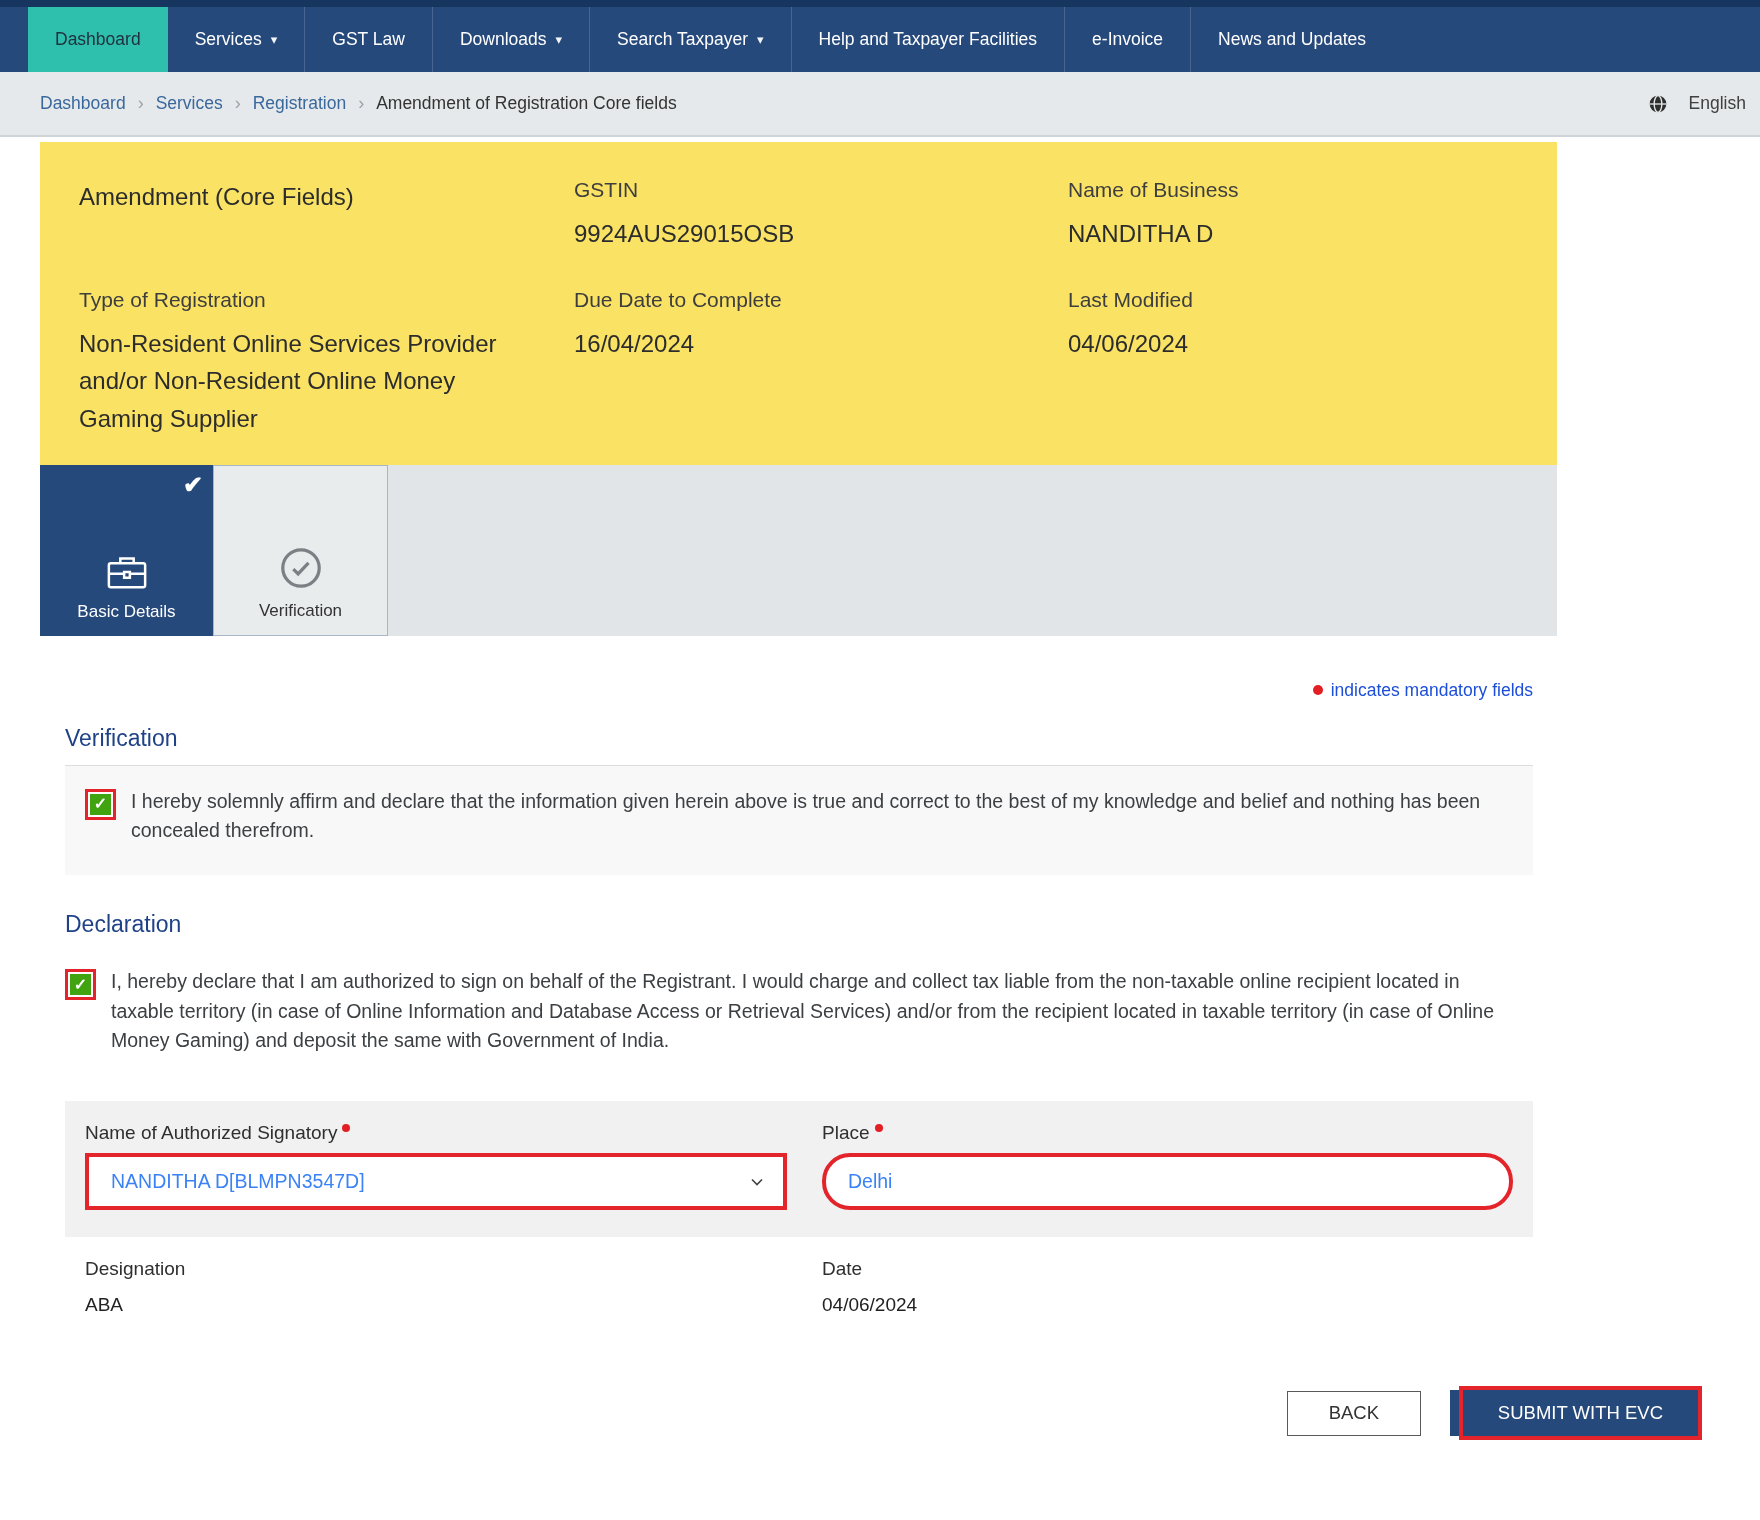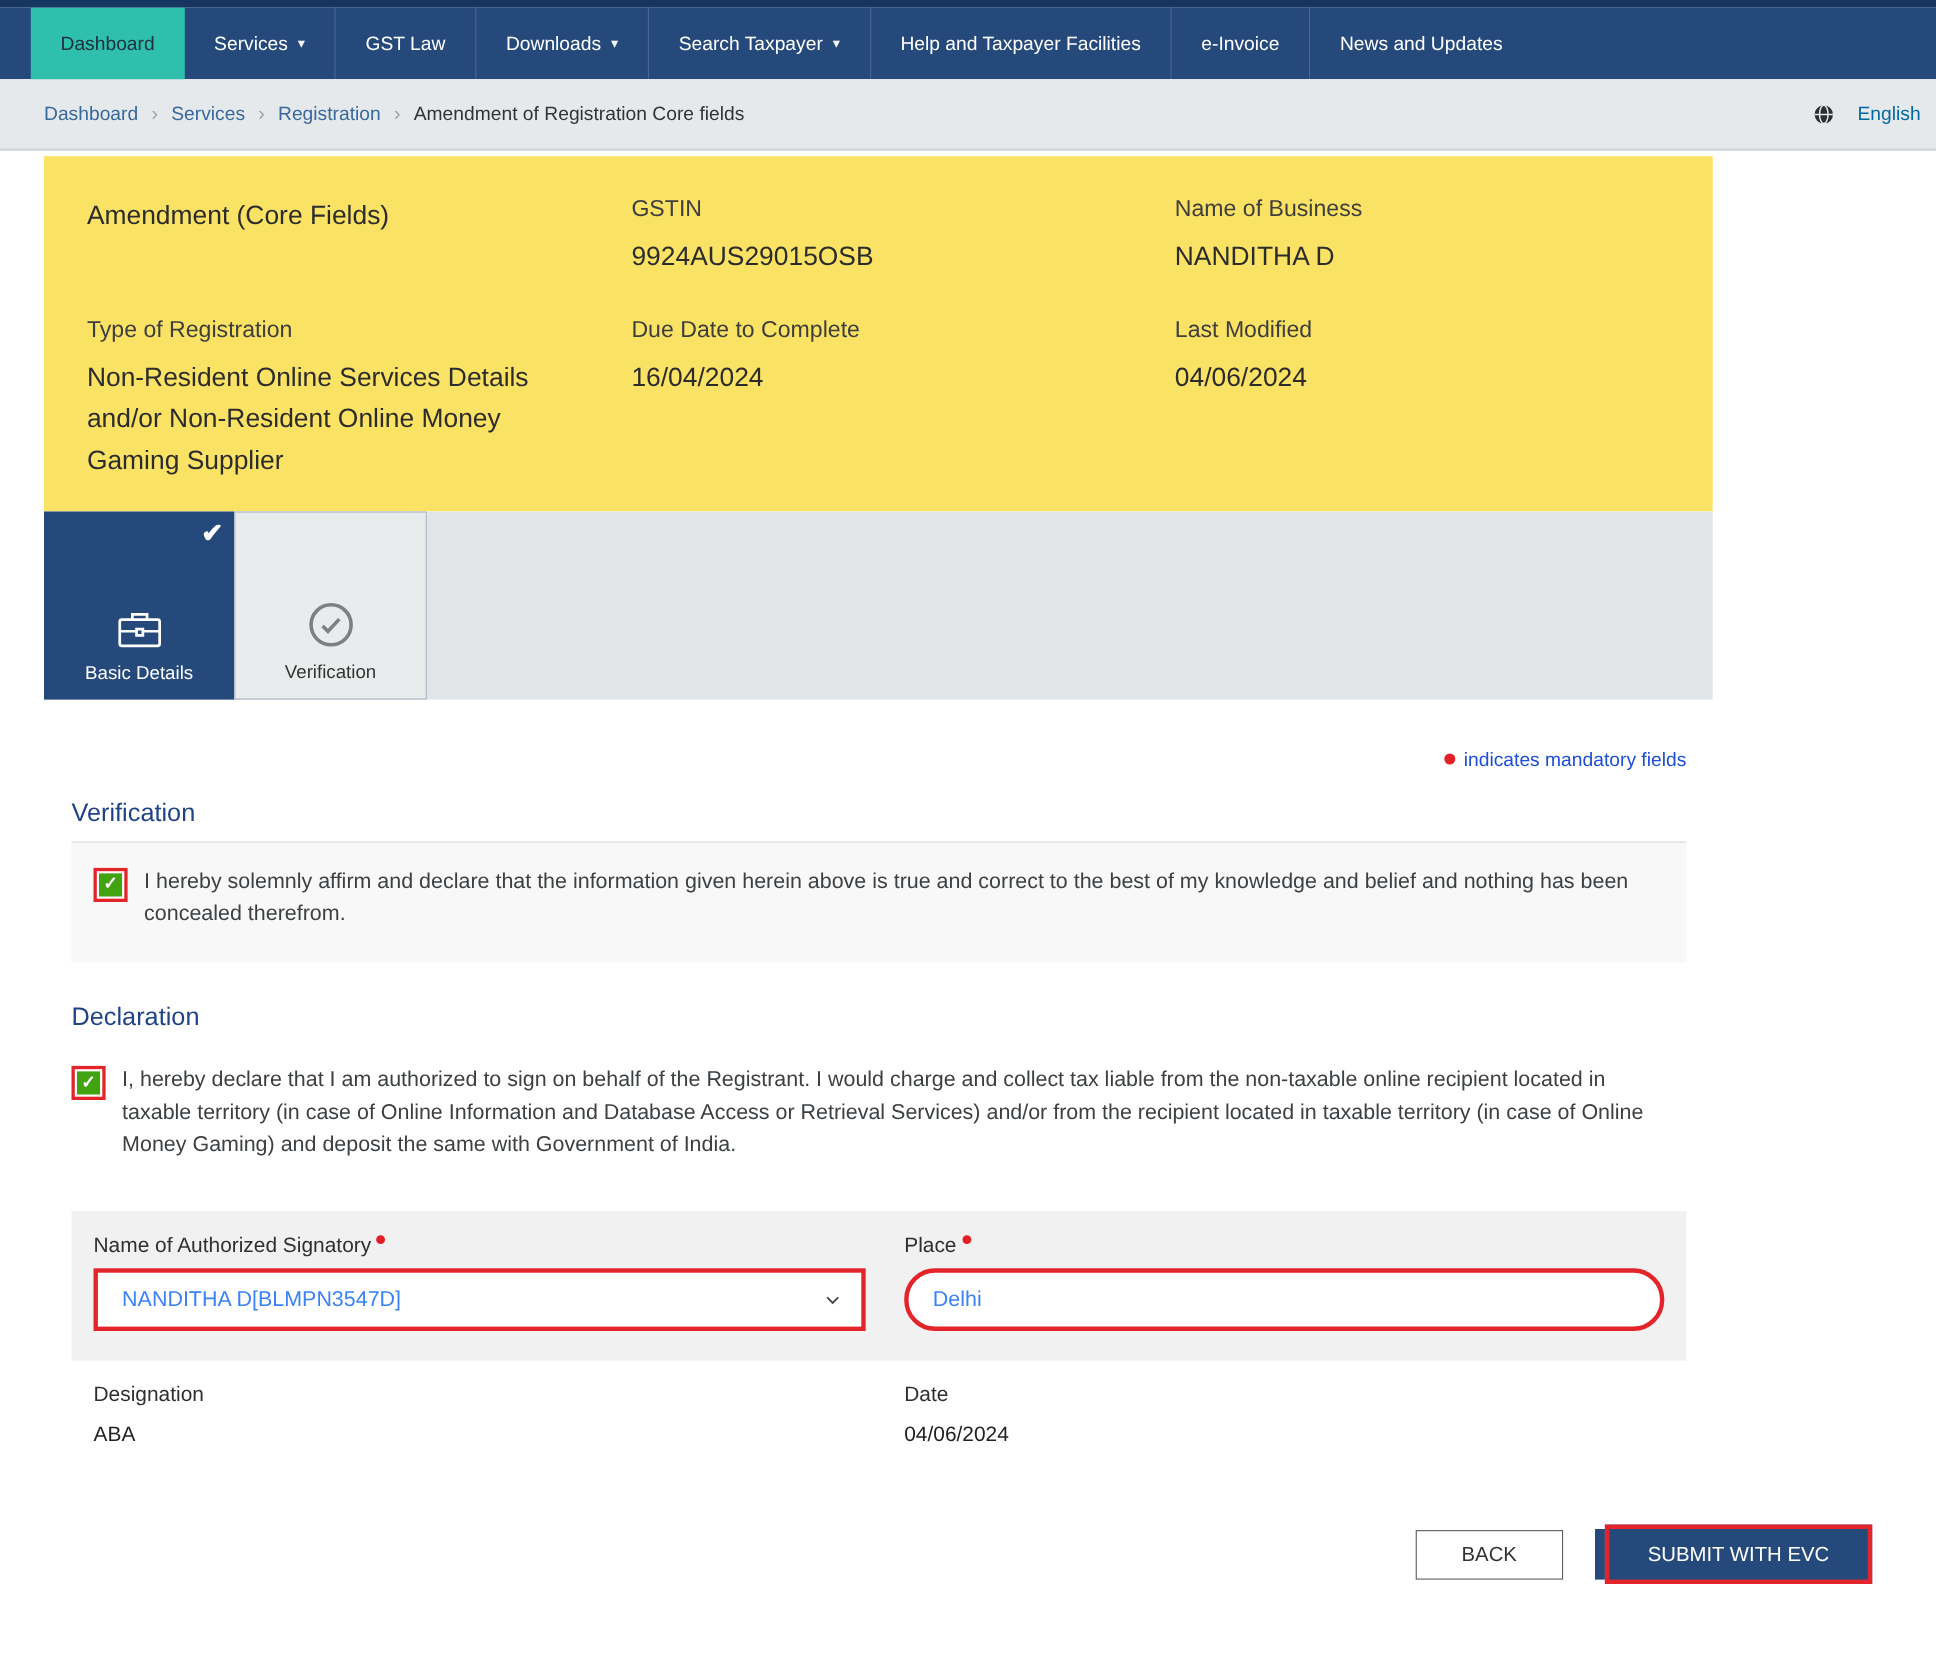--- a/index.html
+++ b/index.html
@@ -25,21 +25,21 @@
   .caret { font-size:13px; opacity:.95; }
   
   .breadcrumb-bar {
     height:65px; background:#e6e9eb; border-bottom:2px solid #cfd4d8;
     display:flex; align-items:center; padding:0 14px 0 40px; font-size:17.5px;
   }
   .crumb-link { color:#39689c; text-decoration:none; cursor:pointer; }
   .crumb-sep { color:#9aa2aa; margin:0 12px; font-size:18px; }
   .crumb-current { color:#333; }
   .bc-spacer { flex:1; }
-  .lang-switch { display:flex; align-items:center; gap:21px; color:#0369a1; cursor:pointer; }
+  .lang-switch { display:flex; align-items:center; gap:21px; color:#404040; cursor:pointer; }
   
   .summary {
     margin:5px 203px 0 40px; background:#f9e264;
     padding:36px 0 28px 39px;
     display:grid; grid-template-columns:495px 494px auto; row-gap:36px;
   }
   .s-label { font-size:21px; color:#3e3e3e; margin-bottom:13px; }
   .s-value { font-size:24px; color:#2c2c2c; line-height:1.55; }
   .s-value.wrap { max-width:420px; }
   
@@ -183,21 +183,21 @@
   <div>
     <div class="s-label">GSTIN</div>
     <div class="s-value">9924AUS29015OSB</div>
   </div>
   <div>
     <div class="s-label">Name of Business</div>
     <div class="s-value">NANDITHA D</div>
   </div>
   <div>
     <div class="s-label">Type of Registration</div>
-    <div class="s-value wrap">Non-Resident Online Services Details and/or Non-Resident Online Money Gaming Supplier</div>
+    <div class="s-value wrap">Non-Resident Online Services Provider and/or Non-Resident Online Money Gaming Supplier</div>
   </div>
   <div>
     <div class="s-label">Due Date to Complete</div>
     <div class="s-value">16/04/2024</div>
   </div>
   <div>
     <div class="s-label">Last Modified</div>
     <div class="s-value">04/06/2024</div>
   </div>
 </section>

